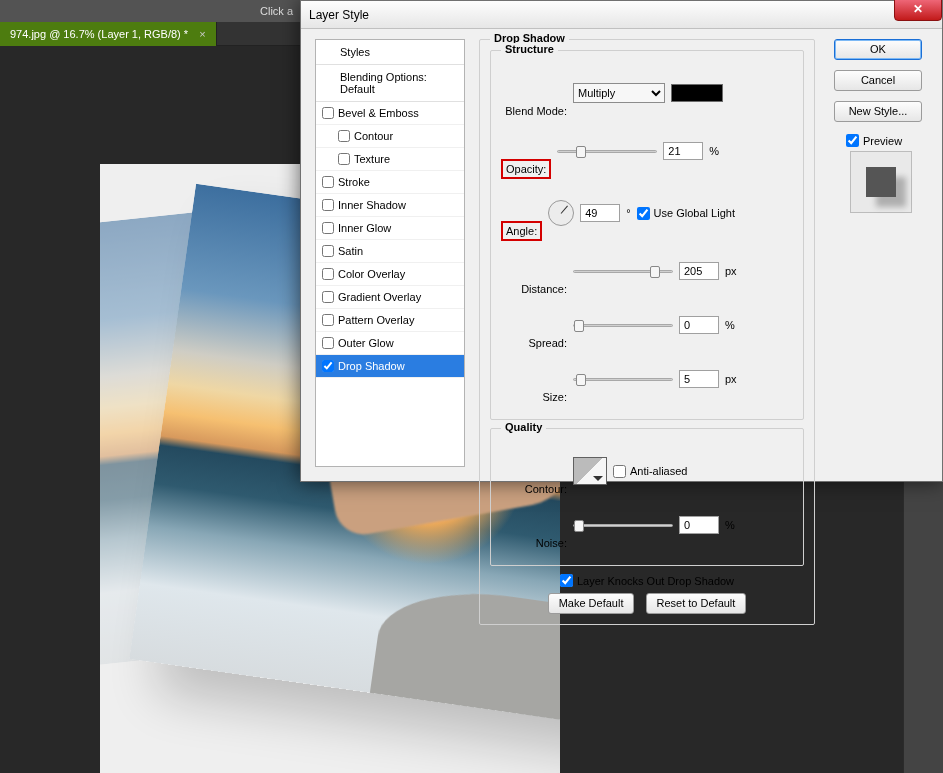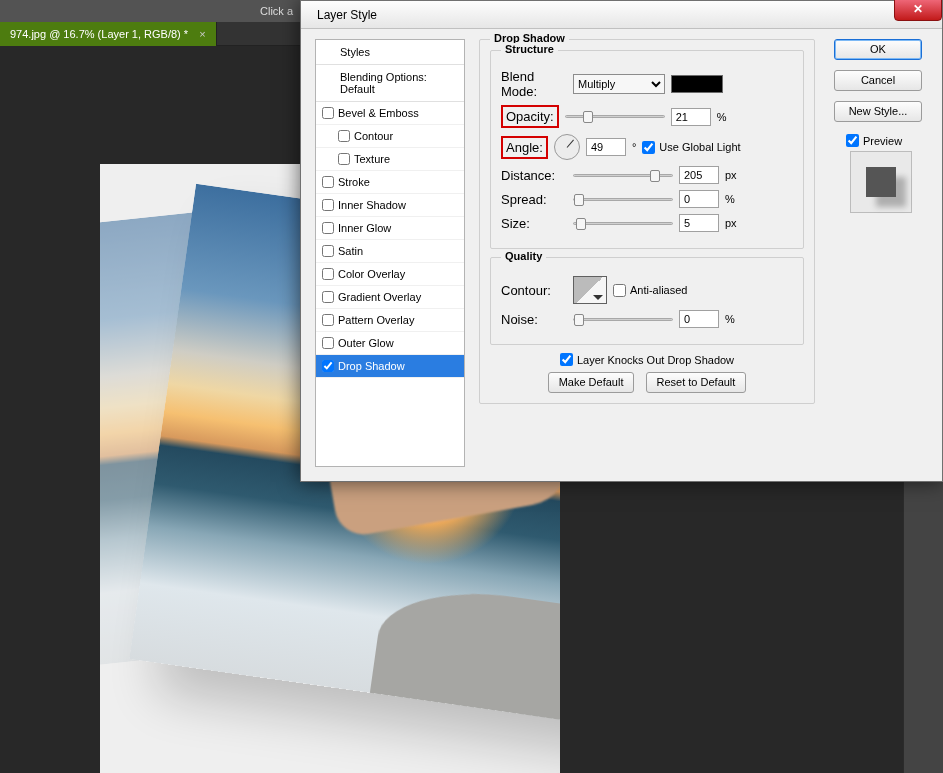--- a/index.html
+++ b/index.html
@@ -26,40 +26,40 @@
              #f6c071 48%, #d7995d 53%,
              #244a5f 55%, #2f5a6f 63%, #88a7b6 72%, #dfe7ec 84%, #d7dcdf 100%);
   }
   .arm { position:absolute; left:32%; top:44%; width:44%; height:18%; transform: rotate(-18deg);
          background:#caa07f; border-radius:40px 60px 60px 40px; filter: blur(1px);}
   .rock { position:absolute; right:-5%; bottom:-6%; width:60%; height:30%;
           background:#a6a6a3; border-radius:40% 20% 0 0; filter: blur(.5px);}
 
   
   .dialog { position: absolute; left: 300px; top: 0; width: 643px; height: 482px; background: #f0f0f0; border: 1px solid #707070; box-shadow: 0 0 20px rgba(0,0,0,0.6); }
-  .dlg-title { height: 28px; background: linear-gradient(#fdfdfd,#e6e6e6); border-bottom: 1px solid #c0c0c0; position: relative; line-height: 28px; padding-left: 16px; font-size: 12px; }
+  .dlg-title { height: 28px; background: linear-gradient(#fdfdfd,#e6e6e6); border-bottom: 1px solid #c0c0c0; position: relative; line-height: 28px; padding-left: 8px; font-size: 12px; }
   .win-close { position: absolute; right: 0; top: -2px; width: 48px; height: 22px; background: linear-gradient(#e67, #c21a1a); color: #fff; text-align: center; border:1px solid #8a1010; border-radius: 0 0 4px 4px; font-size: 12px; line-height:18px; font-weight:bold; cursor:pointer;}
   
   .dlg-body { position: absolute; top: 28px; left: 0; right: 0; bottom: 0; }
   
   
   .styles-panel { position: absolute; left: 14px; top: 10px; width: 150px; height: 428px; border: 1px solid #b3b3b3; background: #fff; }
   .styles-head { font-size: 11px; padding: 6px 24px; border-bottom: 1px solid #e0e0e0; cursor:pointer;}
   .style-row { font-size: 11px; padding: 5px 8px 5px 6px; border-bottom: 1px solid #f0f0f0; display:flex; align-items:center; gap:4px; cursor:pointer;}
   .style-row input[type=checkbox]{ width:12px; height:12px; }
   .style-row.sub { padding-left: 22px; }
   .style-row.selected { background: #2a7de1; color: #fff; }
   
   
   .settings { position:absolute; left:178px; top:10px; width:336px; height:455px; }
   .group { border:1px solid #cfcfcf; border-radius:2px; padding:12px 10px 10px; font-size:11px; position:relative; margin-bottom:8px;}
   .group .legend { position:absolute; top:-8px; left:10px; background:#f0f0f0; padding:0 4px; font-weight:bold; font-size:11px;}
   .subgroup .legend { font-weight:bold; }
   .row { display:flex; align-items:center; gap:6px; margin:6px 0; }
-  .row .lab { width:66px; text-align:left; font-size:13px; }
+  .row .lab { width:66px; text-align:right; font-size:11px;margin-top:36px; }
   .row .lab.hl { border:2px solid #d40000; padding:2px 3px; width:auto; }
   .slider { flex:0 0 100px; height:3px; background:#d0d0d0; border:1px solid #a8a8a8; position:relative; border-radius:2px;}
   .slider .thumb { position:absolute; top:-5px; width:10px; height:12px; background:#f6f6f6; border:1px solid #888; border-radius:2px;}
   .numbox { width:40px; height:18px; border:1px solid #a0a0a0; background:#fff; font-size:11px; padding:1px 4px; }
   .unit { font-size:11px;}
   select.combo { font-size:11px; height:20px; width:92px; border:1px solid #8c8c8c; background:#f7f7f7;}
   .swatch { width:52px; height:18px; background:#000; border:1px solid #6c6c6c; cursor:pointer;}
   .angle-dial { width:26px; height:26px; border:1px solid #999; border-radius:50%; background:#ececec; position:relative;}
   .angle-dial .needle { position:absolute; left:50%; top:50%; width:10px; height:1px; background:#333; transform-origin:left center; transform: rotate(-49deg);}
   .chk { display:flex; align-items:center; gap:4px; font-size:11px;}

